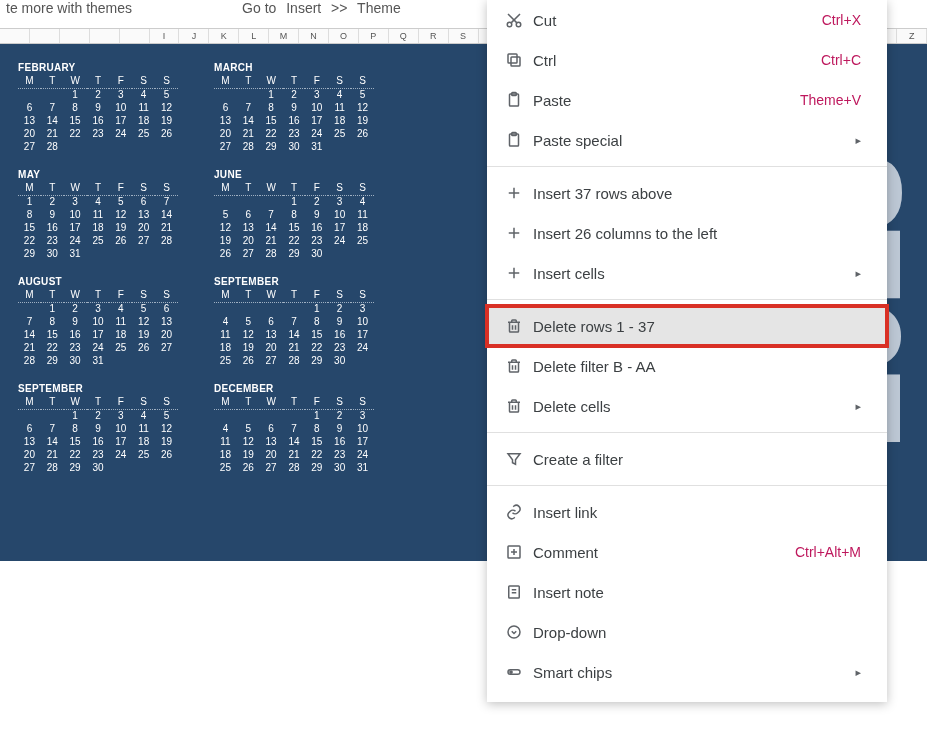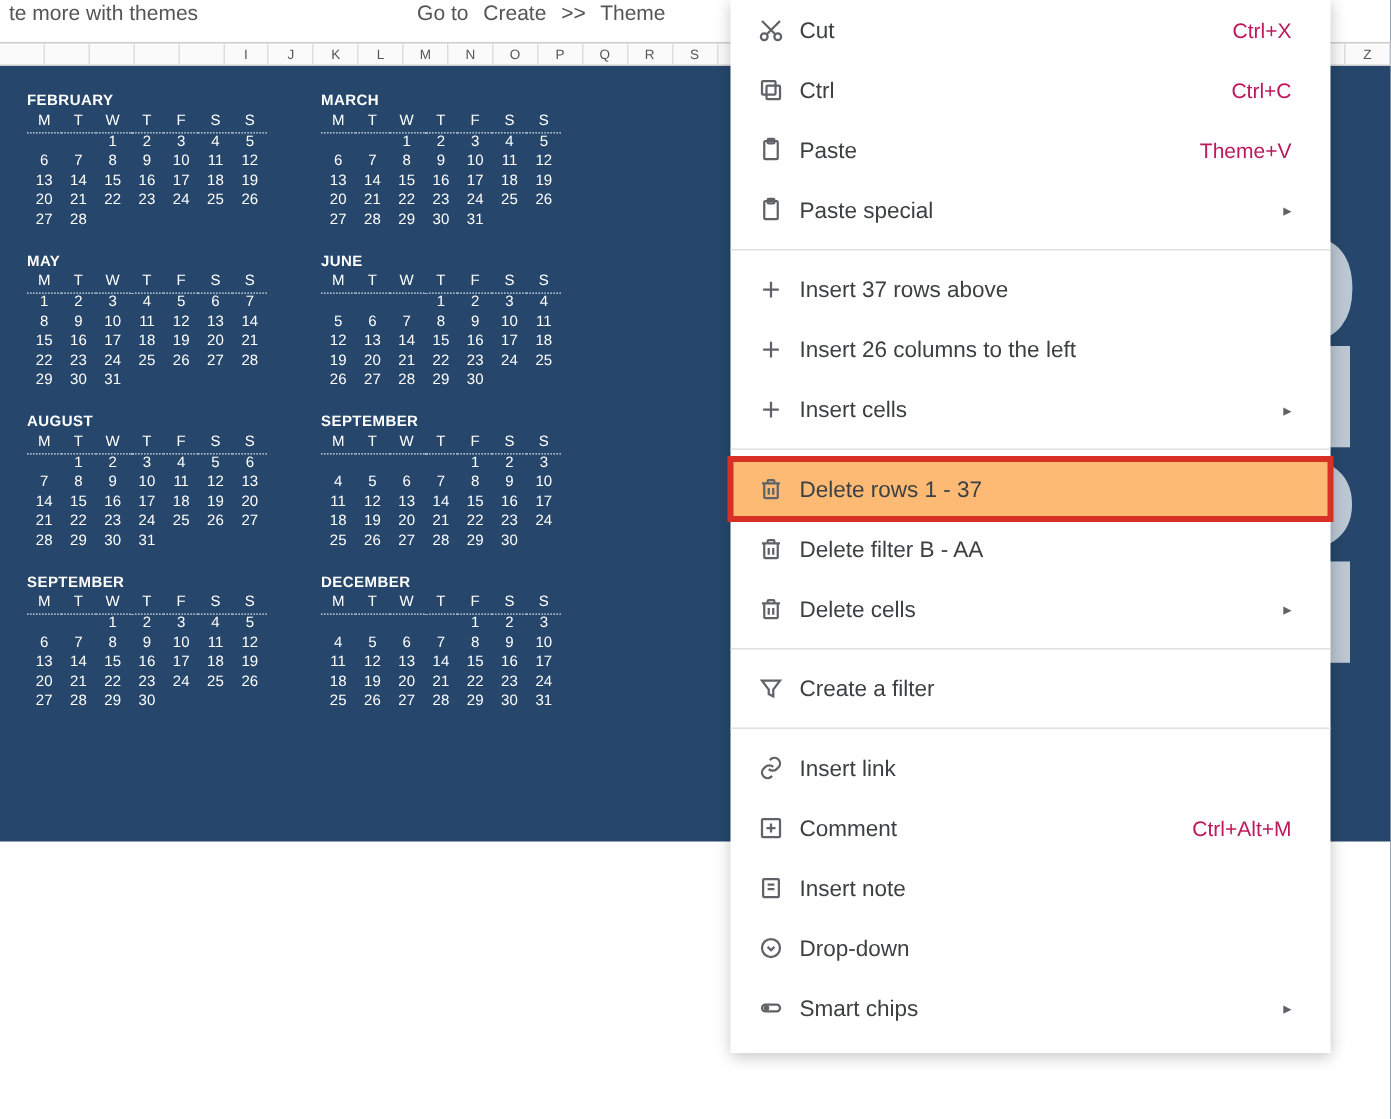--- a/index.html
+++ b/index.html
@@ -13,21 +13,20 @@
     position: relative;
   }
   
   .topbar {
     height: 28px;
     padding: 0 6px;
     display: flex;
     align-items: flex-start;
     font-size: 14px;
     color: #555;
-    gap: 36px;
   }
   .topbar .left { flex: none; margin-right: 110px; }
   .topbar .right span { margin-right: 6px; }
   
   .col-headers {
     display: flex;
     height: 16px;
     border-top: 1px solid #ccc;
     border-bottom: 1px solid #ccc;
     background: #fafafa;
@@ -127,35 +126,35 @@
   .ctx-item .submenu-arrow {
     color: #5f6368;
     font-size: 11px;
   }
   .ctx-sep {
     height: 1px;
     background: #e0e0e0;
     margin: 6px 0;
   }
   .ctx-item.highlight {
-    background: #fdba74;
+    background: #e5e5e5;
     outline: 4px solid #d93025;
     outline-offset: -2px;
     z-index: 2;
   }
   svg { display: block; }
 </style>
 </head>
 <body>
 
 <div class="topbar">
   <div class="left">te more with themes</div>
   <div class="right">
     <span>Go to</span>
-    <span>Create</span>
+    <span>Insert</span>
     <span>&gt;&gt;</span>
     <span>Theme</span>
   </div>
 </div>
 
 <div class="col-headers" id="col-headers">
     <div class="col"></div>
     <div class="col"></div>
     <div class="col"></div>
     <div class="col"></div>

